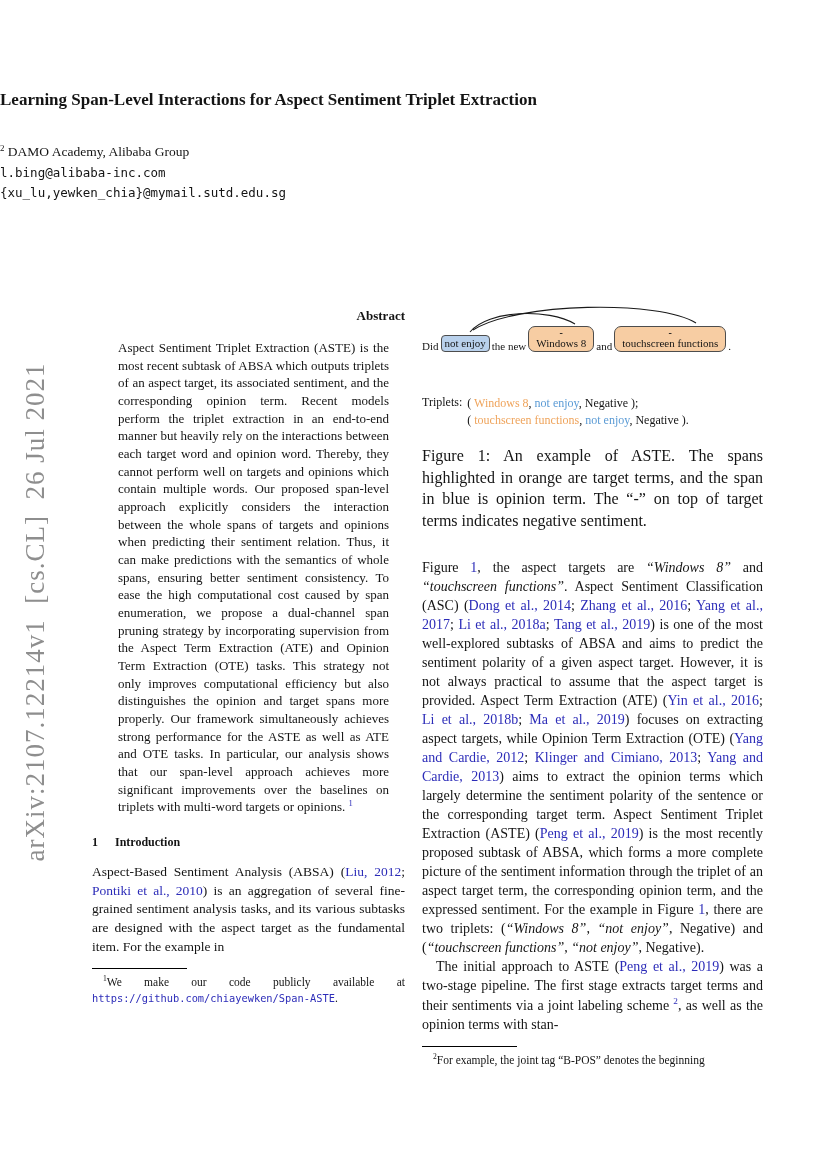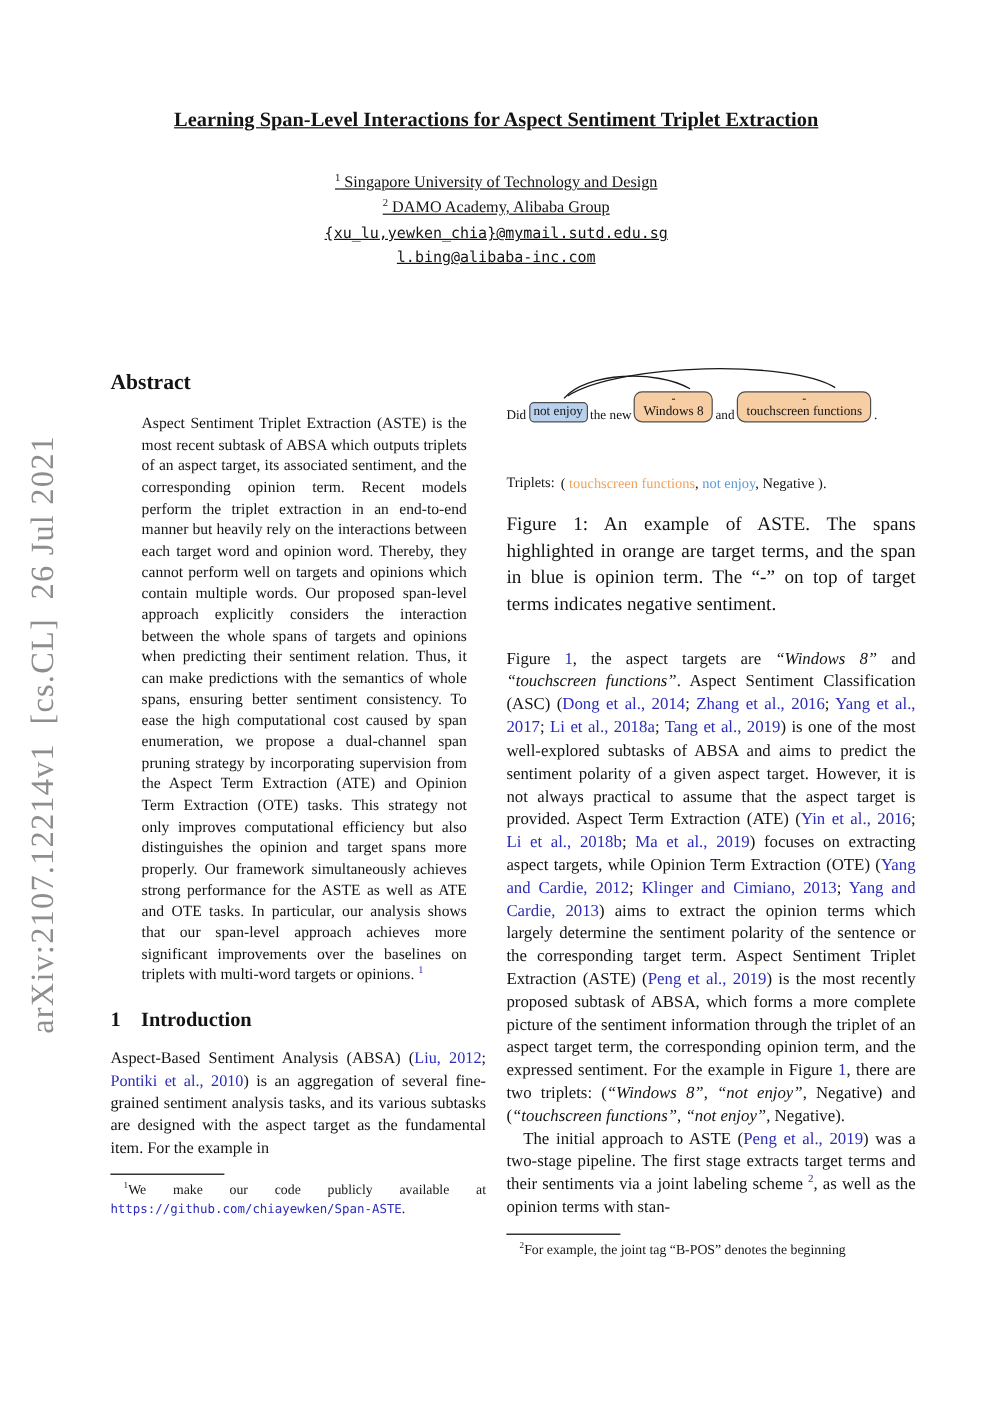--- a/index.html
+++ b/index.html
@@ -8,33 +8,33 @@
     font-family:"Liberation Serif","DejaVu Serif",serif;color:var(--text_black,#141414);
   }
   
   .watermark{
     position:absolute;left:-254px;top:596px;width:580px;height:32px;
     transform:rotate(-90deg);
     font-size:27px;letter-spacing:1px;color:var(--watermark_gray,#8e8e8e);
     text-align:center;white-space:pre;
   }
   
-  .header{position:absolute;top:90px;left:0;width:100%;text-align:center;text-decoration:underline;}
+  .header{position:absolute;top:90px;left:0;width:100%;text-align:left;}
   .title{font-size:17px;font-weight:bold;margin:0 0 34px 0;white-space:nowrap;}
   .authors{font-size:14px;font-weight:bold;margin:0 0 8px 0;}
   .affil{font-size:13.5px;margin:0 0 5px 0;}
   .email{font-family:"DejaVu Sans Mono","Liberation Mono",monospace;font-size:12.5px;margin:0 0 5px 0;}
   .sup{vertical-align:super;font-size:0.66em;line-height:0;}
   
   .col{position:absolute;top:302px;}
   .col-left{left:92px;width:313px;}
   .col-right{left:422px;width:341px;top:300px;}
-  .abstract-heading{font-size:18px;font-weight:bold;text-align:left;margin:6px 0 15px 0;}
+  .abstract-heading{font-size:13px;font-weight:bold;text-align:right;margin:6px 0 15px 0;}
   .abstract-body{font-size:13px;line-height:1.36;text-align:justify;margin:0 16px 0 26px;hyphens:auto;font-family:Liberation Serif, serif;}
-  .section-heading{font-size:17px;font-weight:bold;margin:19px 0 13px 0;}
+  .section-heading{font-size:12px;font-weight:bold;margin:19px 0 13px 0;}
   .sec-num{margin-right:17px;}
   .body-par{font-size:14px;line-height:1.36;text-align:justify;margin:0;hyphens:auto;}
   .body-par.indent{text-indent:14px;}
   .col-left .body-par{font-size:13.5px;line-height:1.38;}
   .cite{color:var(--citation,#2c2cb8);}
   .ital{font-style:italic;}
   .orange{color:var(--target_text,#efa45c);}
   .blue{color:var(--opinion_text,#5b9bd5);}
   .mono{font-family:"DejaVu Sans Mono","Liberation Mono",monospace;font-size:0.9em;overflow-wrap:anywhere;}
   
@@ -64,24 +64,23 @@
 </style>
 </head>
 <body>
 
 <div class="page">
 
   <div class="watermark">arXiv:2107.12214v1  [cs.CL]  26 Jul 2021</div>
 
   <header class="header">
     <h1 class="title">Learning Span-Level Interactions for Aspect Sentiment Triplet Extraction</h1>
-    <div class="affil"><span class="sup">1</span><span> Singapore University of Technology and Design</span></div>
     <div class="affil"><span class="sup">2</span><span> DAMO Academy, Alibaba Group</span></div>
+    <div class="email">l.bing@alibaba-inc.com</div>
     <div class="email">{xu_lu,yewken_chia}@mymail.sutd.edu.sg</div>
-    <div class="email">l.bing@alibaba-inc.com</div>
   </header>
 
   <section class="col col-left">
     <h2 class="abstract-heading">Abstract</h2>
     <p class="abstract-body"><span>Aspect Sentiment Triplet Extraction (ASTE) is the most recent subtask of ABSA which outputs triplets of an aspect target, its associated sentiment, and the corresponding opinion term. Recent models perform the triplet extraction in an end-to-end manner but heavily rely on the interactions between each target word and opinion word. Thereby, they cannot perform well on targets and opinions which contain multiple words. Our proposed span-level approach explicitly considers the interaction between the whole spans of targets and opinions when predicting their sentiment relation. Thus, it can make predictions with the semantics of whole spans, ensuring better sentiment consistency. To ease the high computational cost caused by span enumeration, we propose a dual-channel span pruning strategy by incorporating supervision from the Aspect Term Extraction (ATE) and Opinion Term Extraction (OTE) tasks. This strategy not only improves computational efficiency but also distinguishes the opinion and target spans more properly. Our framework simultaneously achieves strong performance for the ASTE as well as ATE and OTE tasks. In particular, our analysis shows that our span-level approach achieves more significant improvements over the baselines on triplets with multi-word targets or opinions. </span><span class="sup cite">1</span></p>
 
     <h2 class="section-heading"><span class="sec-num">1</span><span>Introduction</span></h2>
     <p class="body-par"><span>Aspect-Based Sentiment Analysis (ABSA) (</span><span class="cite">Liu, 2012</span><span>; </span><span class="cite">Pontiki et al., 2010</span><span>) is an aggregation of several fine-grained sentiment analysis tasks, and its various subtasks are designed with the aspect target as the fundamental item. For the example in</span></p>
 
     <div class="footnote-block">
@@ -109,20 +108,21 @@
           <span class="target-box">
             <span class="senti">-</span>
             <span>touchscreen functions</span>
           </span>
           <span>.</span>
         </div>
       </div>
       <div class="triplets">
         <span class="trip-label">Triplets:</span>
         <div class="trip-lines">
+          <div><span>( </span><span class="orange">Windows 8</span><span>, </span><span class="blue">not enjoy</span><span>, Negative );</span></div>
           <div><span>( </span><span class="orange">touchscreen functions</span><span>, </span><span class="blue">not enjoy</span><span>, Negative ).</span></div>
         </div>
       </div>
       <figcaption class="fig-caption">Figure 1: An example of ASTE. The spans highlighted in orange are target terms, and the span in blue is opinion term. The “-” on top of target terms indicates negative sentiment.</figcaption>
     </figure>
 
     <p class="body-par"><span>Figure </span><span class="cite">1</span><span>, the aspect targets are </span><span class="ital">“Windows 8”</span><span> and </span><span class="ital">“touchscreen functions”</span><span>. Aspect Sentiment Classification (ASC) (</span><span class="cite">Dong et al., 2014</span><span>; </span><span class="cite">Zhang et al., 2016</span><span>; </span><span class="cite">Yang et al., 2017</span><span>; </span><span class="cite">Li et al., 2018a</span><span>; </span><span class="cite">Tang et al., 2019</span><span>) is one of the most well-explored subtasks of ABSA and aims to predict the sentiment polarity of a given aspect target. However, it is not always practical to assume that the aspect target is provided. Aspect Term Extraction (ATE) (</span><span class="cite">Yin et al., 2016</span><span>; </span><span class="cite">Li et al., 2018b</span><span>; </span><span class="cite">Ma et al., 2019</span><span>) focuses on extracting aspect targets, while Opinion Term Extraction (OTE) (</span><span class="cite">Yang and Cardie, 2012</span><span>; </span><span class="cite">Klinger and Cimiano, 2013</span><span>; </span><span class="cite">Yang and Cardie, 2013</span><span>) aims to extract the opinion terms which largely determine the sentiment polarity of the sentence or the corresponding target term. Aspect Sentiment Triplet Extraction (ASTE) (</span><span class="cite">Peng et al., 2019</span><span>) is the most recently proposed subtask of ABSA, which forms a more complete picture of the sentiment information through the triplet of an aspect target term, the corresponding opinion term, and the expressed sentiment. For the example in Figure </span><span class="cite">1</span><span>, there are two triplets: (</span><span class="ital">“Windows 8”</span><span>, </span><span class="ital">“not enjoy”</span><span>, Negative) and (</span><span class="ital">“touchscreen functions”</span><span>, </span><span class="ital">“not enjoy”</span><span>, Negative).</span></p>
     <p class="body-par indent"><span>The initial approach to ASTE (</span><span class="cite">Peng et al., 2019</span><span>) was a two-stage pipeline. The first stage extracts target terms and their sentiments via a joint labeling scheme </span><span class="sup cite">2</span><span>, as well as the opinion terms with stan-</span></p>
 
     <div class="footnote-block">

